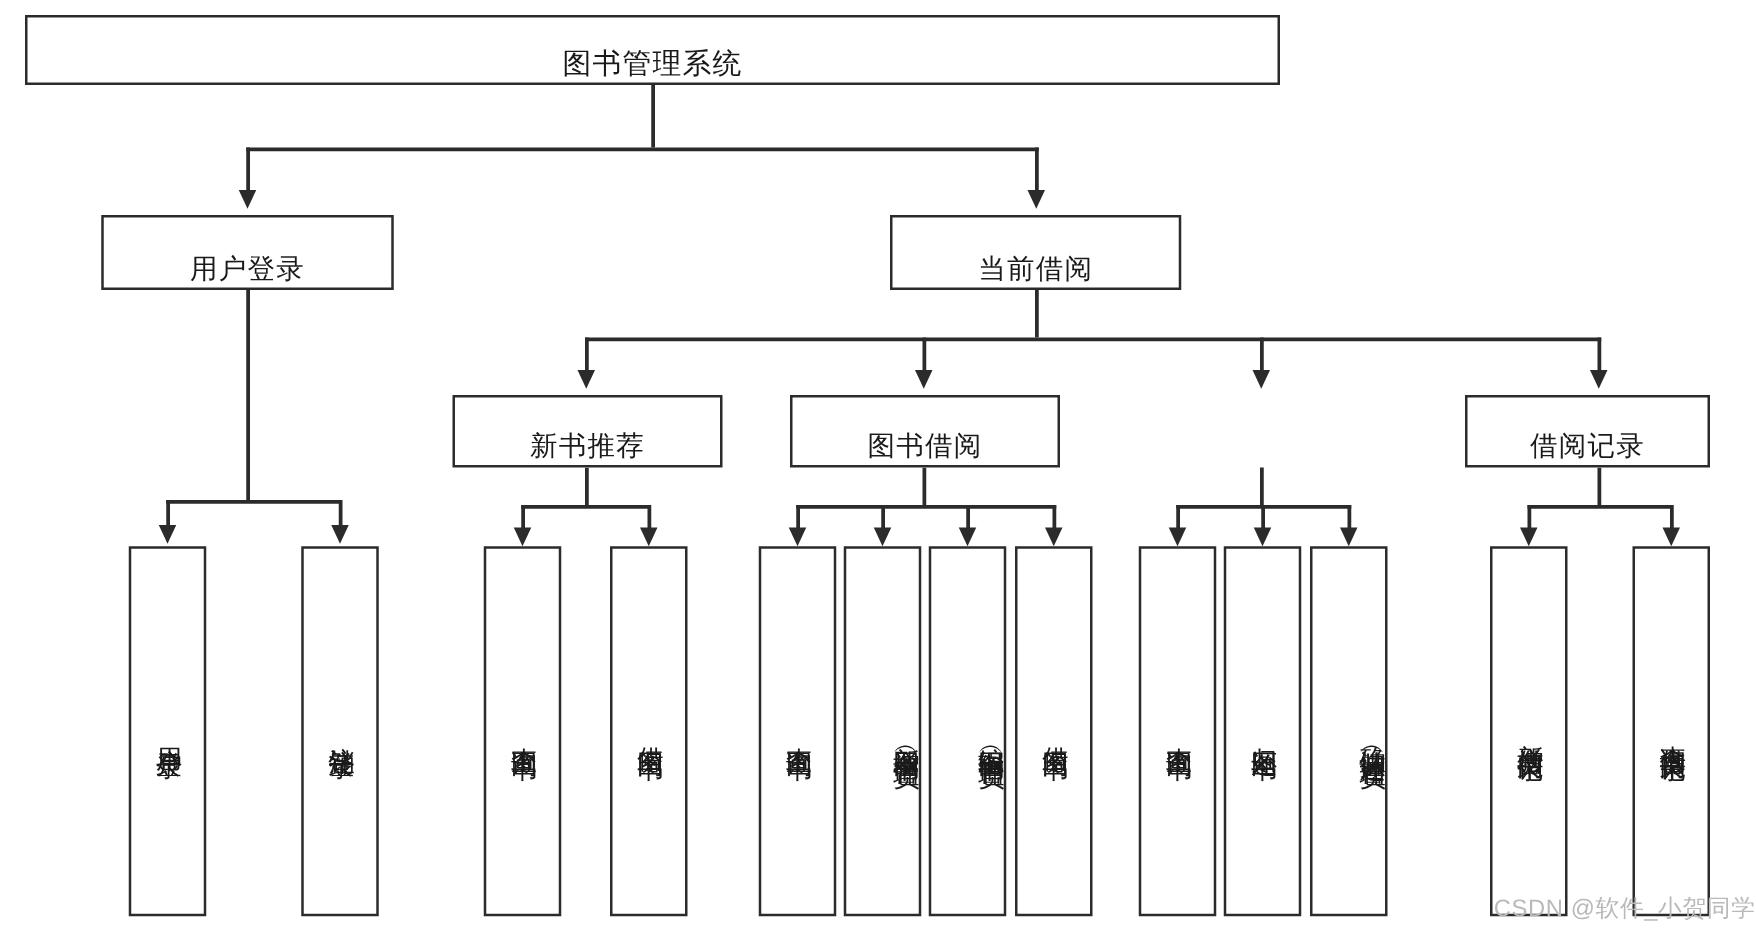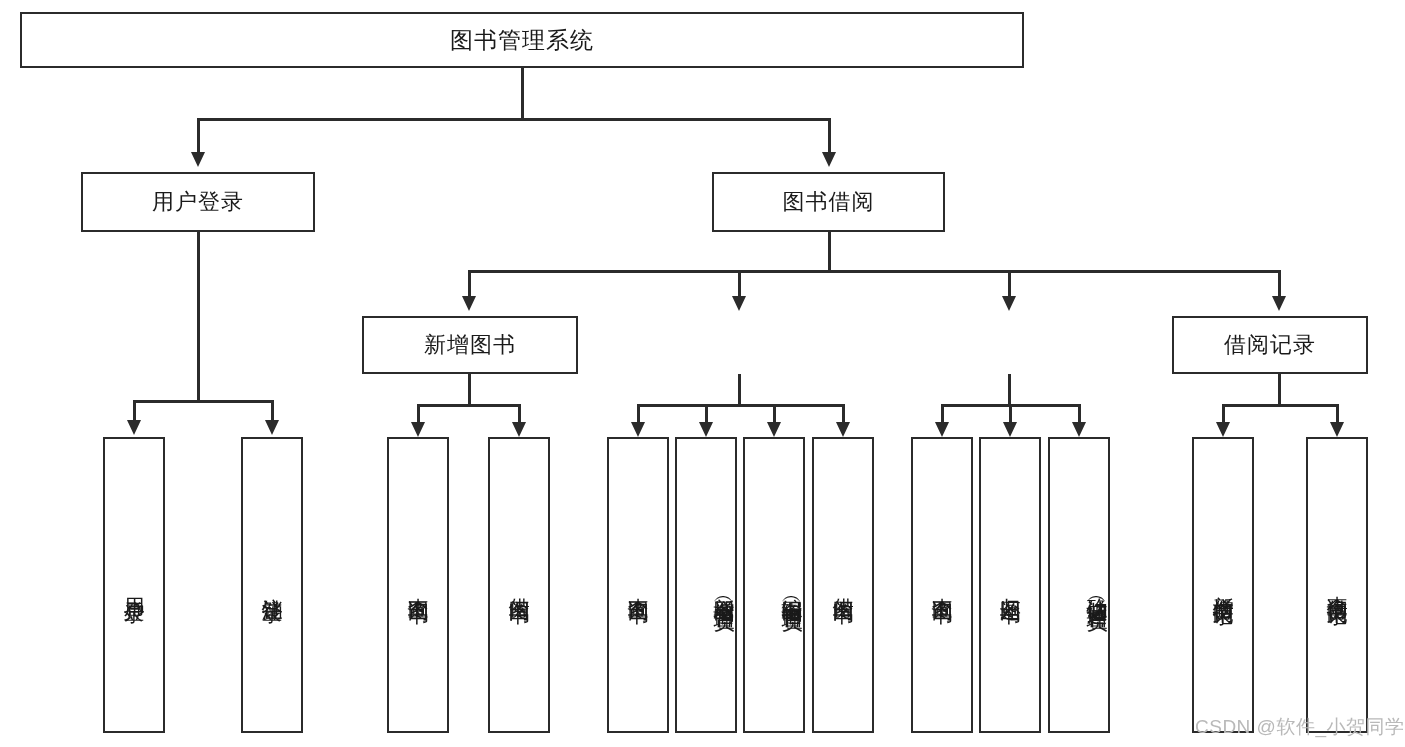--- a/index.html
+++ b/index.html
@@ -16,21 +16,21 @@
     height: 747px;
     background: #ffffff;
     overflow: hidden;
   }
   .node {
     position: absolute;
     box-sizing: border-box;
     border: 2.5px solid #2b2b2b;
     background: #ffffff;
     display: flex;
-    align-items: center;
+    align-items: flex-end;
     justify-content: center;
     color: #1a1a1a;
     z-index: 3;
   }
   .node-h {
     font-size: 22px;
     letter-spacing: 1px;
     white-space: nowrap;
   }
   .node-root {
@@ -96,21 +96,21 @@
 
   <div class="conn vline" style="left:197px; top:118px; width:2.5px; height:38px;"></div>
   <div class="arrow" style="left:191px; top:152px;"></div>
   <div class="conn vline" style="left:828px; top:118px; width:2.5px; height:38px;"></div>
   <div class="arrow" style="left:822px; top:152px;"></div>
 
   <div class="node node-h" style="left:81px; top:172px; width:234px; height:60px;">
     <span>用户登录</span>
   </div>
   <div class="node node-h" style="left:712px; top:172px; width:233px; height:60px;">
-    <span>图书借阅</span>
+    <span>当前借阅</span>
   </div>
 
   <div class="conn vline" style="left:197px; top:232px; width:2.5px; height:168px;"></div>
   <div class="conn hline" style="left:133px; top:400px; width:140px; height:2.5px;"></div>
   <div class="conn vline" style="left:133px; top:400px; width:2.5px; height:24px;"></div>
   <div class="arrow" style="left:127px; top:420px;"></div>
   <div class="conn vline" style="left:271px; top:400px; width:2.5px; height:24px;"></div>
   <div class="arrow" style="left:265px; top:420px;"></div>
 
   <div class="conn vline" style="left:828px; top:232px; width:2.5px; height:38px;"></div>
@@ -118,21 +118,24 @@
   <div class="conn vline" style="left:468px; top:270px; width:2.5px; height:32px;"></div>
   <div class="arrow" style="left:462px; top:296px;"></div>
   <div class="conn vline" style="left:738px; top:270px; width:2.5px; height:32px;"></div>
   <div class="arrow" style="left:732px; top:296px;"></div>
   <div class="conn vline" style="left:1008px; top:270px; width:2.5px; height:32px;"></div>
   <div class="arrow" style="left:1002px; top:296px;"></div>
   <div class="conn vline" style="left:1278px; top:270px; width:2.5px; height:32px;"></div>
   <div class="arrow" style="left:1272px; top:296px;"></div>
 
   <div class="node node-h" style="left:362px; top:316px; width:216px; height:58px;">
-    <span>新增图书</span>
+    <span>新书推荐</span>
+  </div>
+  <div class="node node-h" style="left:632px; top:316px; width:216px; height:58px;">
+    <span>图书借阅</span>
   </div>
   <div class="node node-h" style="left:1172px; top:316px; width:196px; height:58px;">
     <span>借阅记录</span>
   </div>
 
   <div class="conn vline" style="left:468px; top:374px; width:2.5px; height:30px;"></div>
   <div class="conn hline" style="left:417px; top:404px; width:103px; height:2.5px;"></div>
   <div class="conn vline" style="left:417px; top:404px; width:2.5px; height:22px;"></div>
   <div class="arrow" style="left:411px; top:422px;"></div>
   <div class="conn vline" style="left:518px; top:404px; width:2.5px; height:22px;"></div>

